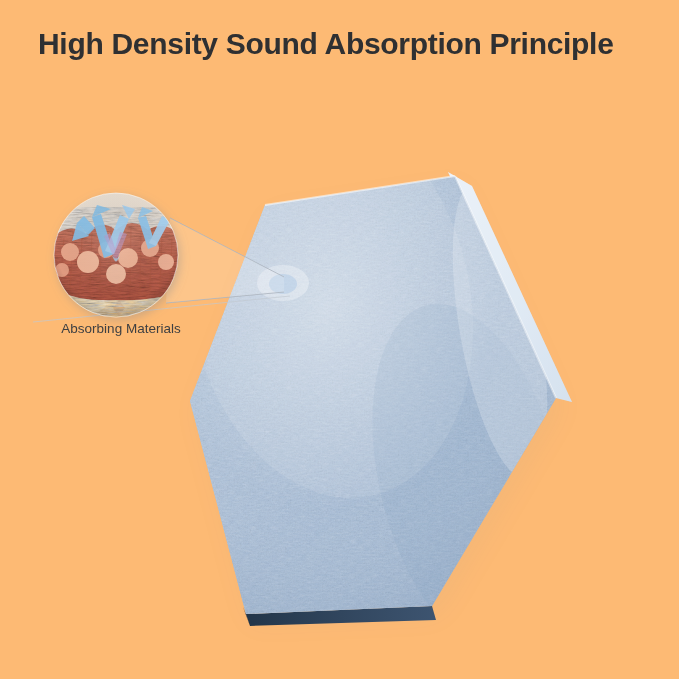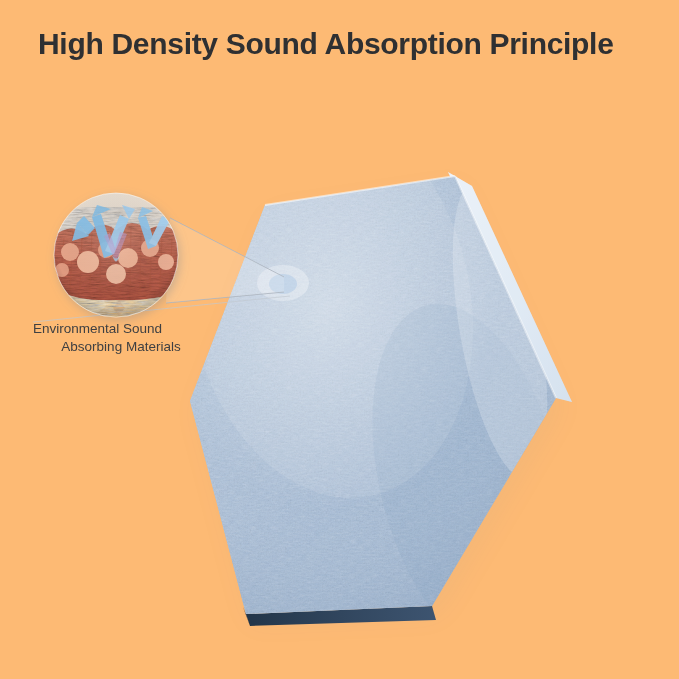--- a/index.html
+++ b/index.html
@@ -535,17 +535,16 @@
       </g>
       <circle cx="116" cy="255" r="62" fill="none" stroke="#ffffff" stroke-opacity="0.5" stroke-width="1"></circle>
     </g>
   </svg>
 
   <div id="text-block">
     <h1 id="page-title">High Density Sound Absorption Principle</h1>
   </div>
 
   <div id="inset-caption">
-    <span class="l1">Environmental Sound</span>
     <span class="l2">Absorbing Materials</span>
   </div>
 
 </div>
 
 </body></html>

